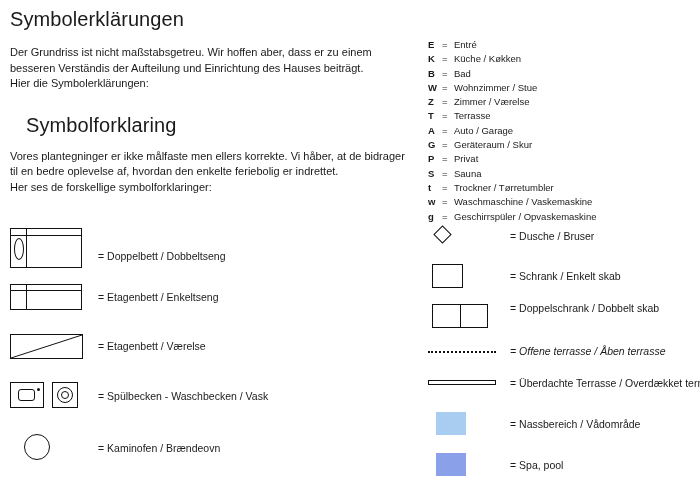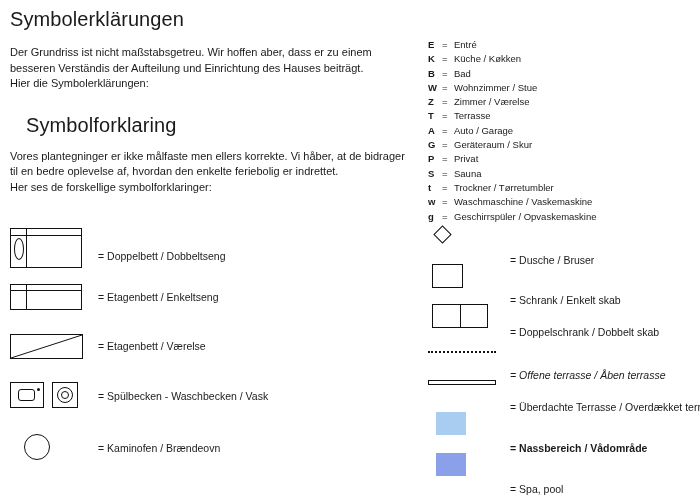--- a/index.html
+++ b/index.html
@@ -242,21 +242,20 @@
   .rrow .sym {
     position: absolute;
     left: 0;
     top: 0;
   }
   .rrow .lbl {
     position: absolute;
     left: 82px;
     font-size: 10.5px;
     white-space: nowrap;
-    margin-top: 24px;
   }
 
   .diamond {
     width: 13px;
     height: 13px;
     border: 1px solid #111;
     box-sizing: border-box;
     transform: rotate(45deg);
     margin-left: 8px;
     background: #fff;
@@ -480,21 +479,21 @@
       <div class="lbl" style="top:3px;font-style:italic;">= Offene terrasse / Åben terrasse</div>
     </div>
 
     <div class="rrow" style="height:36px;">
       <div class="sym" style="top:6px;">
         <div class="solid-bar"></div>
       </div>
       <div class="lbl" style="top:3px;">= Überdachte Terrasse / Overdækket terrasse</div>
     </div>
 
-    <div class="rrow" style="height:41px;font-weight:bold;">
+    <div class="rrow" style="height:41px;">
       <div class="sym" style="top:2px;left:8px;">
         <div class="swatch" id="sw-wet" style="background: rgb(168, 205, 240);"></div>
       </div>
       <div class="lbl" style="top:8px;">= Nassbereich / Vådområde</div>
     </div>
 
     <div class="rrow" style="height:41px;">
       <div class="sym" style="top:2px;left:8px;">
         <div class="swatch" id="sw-pool" style="background: rgb(138, 160, 232);"></div>
       </div>

